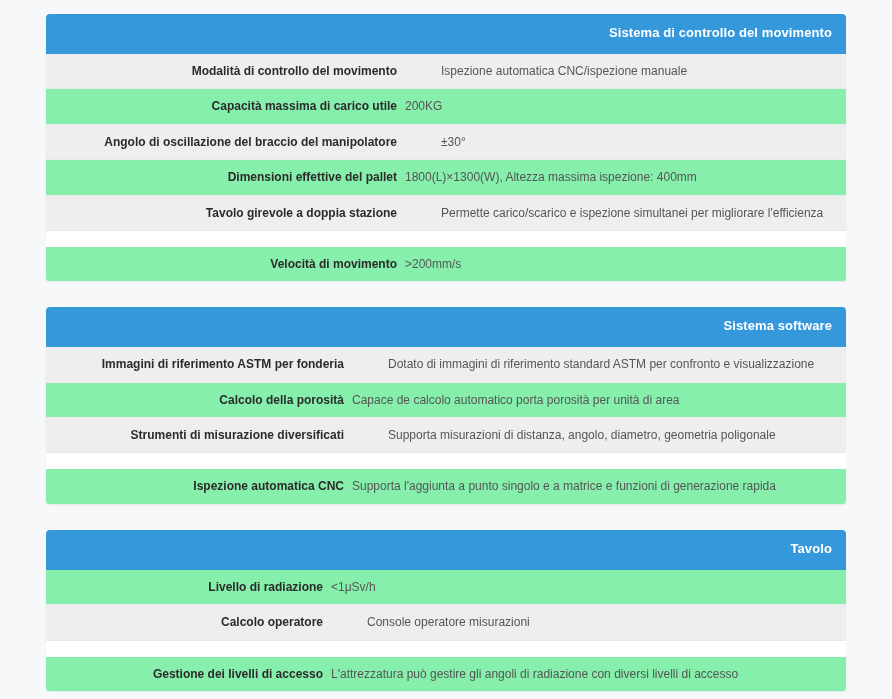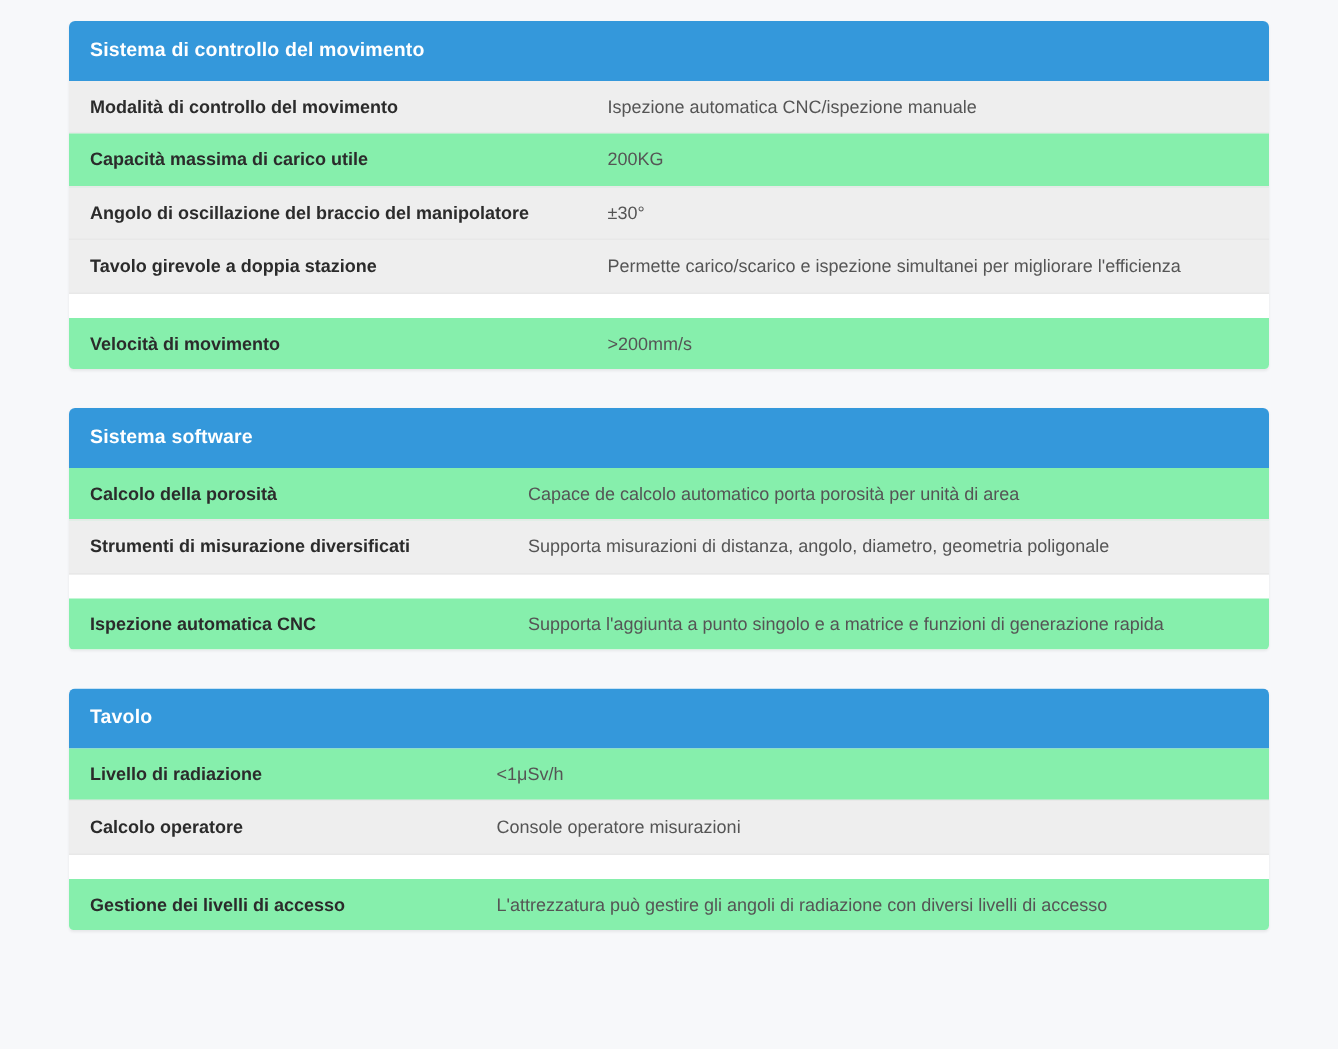--- a/index.html
+++ b/index.html
@@ -20,39 +20,40 @@
     padding: 14px 46px 0 46px;
     background: #f7f8fa;
   }
   .spec-table {
     width: 800px;
     margin: 0 0 26px 0;
     border-radius: 4px 4px 3px 3px;
     overflow: hidden;
     box-shadow: 0 1px 2px rgba(0,0,0,0.07);
     background: #ffffff;
+    text-align: right;
   }
   .spec-header {
     background: #3498db;
     color: #ffffff;
     font-size: 13px;
     font-weight: bold;
     padding: 12px 14px 13px 14px;
     letter-spacing: 0.1px;
     line-height: 1.15;
   }
   .spec-row {
     display: flex;
     align-items: center;
     min-height: 34px;
     border-bottom: 1px solid #e8e8e8;
     box-sizing: border-box;
   }
   .spec-row:last-child { border-bottom: none; margin-top: 16px; }
-  .spec-row.odd  { background: #eeeeee; }
+  .spec-row.odd  { background: #eeeeee; gap: 36px; }
   .spec-row.even { background: #86efac; }
   .spec-label {
     font-size: 12px;
     font-weight: bold;
     color: #2b2b2b;
     padding: 10px 8px 10px 14px;
     box-sizing: border-box;
     line-height: 1.2;
   }
   .spec-value {
@@ -80,33 +81,41 @@
       <div class="spec-value">Ispezione automatica CNC/ispezione manuale</div>
     </div>
     <div class="spec-row even">
       <div class="spec-label">Capacità massima di carico utile</div>
       <div class="spec-value">200KG</div>
     </div>
     <div class="spec-row odd">
       <div class="spec-label">Angolo di oscillazione del braccio del manipolatore</div>
       <div class="spec-value">±30°</div>
     </div>
+    <div class="spec-row even">
+      <div class="spec-label">Dimensioni effettive del pallet</div>
+      <div class="spec-value">1800(L)×1300(W), Altezza massima ispezione: 400mm</div>
+    </div>
     <div class="spec-row odd">
       <div class="spec-label">Tavolo girevole a doppia stazione</div>
       <div class="spec-value">Permette carico/scarico e ispezione simultanei per migliorare l'efficienza</div>
     </div>
     <div class="spec-row even">
       <div class="spec-label">Velocità di movimento</div>
       <div class="spec-value">&gt;200mm/s</div>
     </div>
   </div>
 
   <div class="spec-table t2">
     <div class="spec-header">Sistema software</div>
 
+    <div class="spec-row odd">
+      <div class="spec-label">Immagini di riferimento ASTM per fonderia</div>
+      <div class="spec-value">Dotato di immagini di riferimento standard ASTM per confronto e visualizzazione</div>
+    </div>
     <div class="spec-row even">
       <div class="spec-label">Calcolo della porosità</div>
       <div class="spec-value">Capace de calcolo automatico porta porosità per unità di area</div>
     </div>
     <div class="spec-row odd">
       <div class="spec-label">Strumenti di misurazione diversificati</div>
       <div class="spec-value">Supporta misurazioni di distanza, angolo, diametro, geometria poligonale</div>
     </div>
     <div class="spec-row even">
       <div class="spec-label">Ispezione automatica CNC</div>

